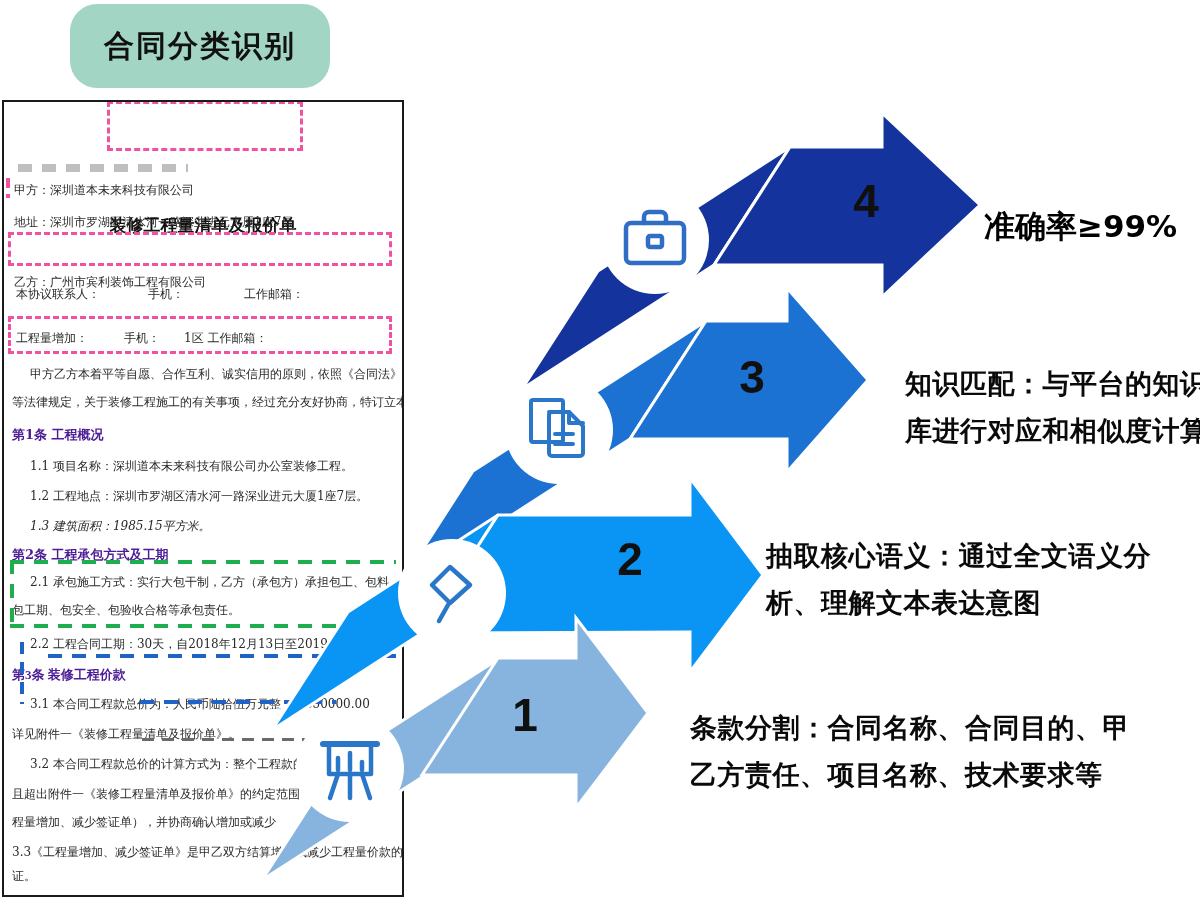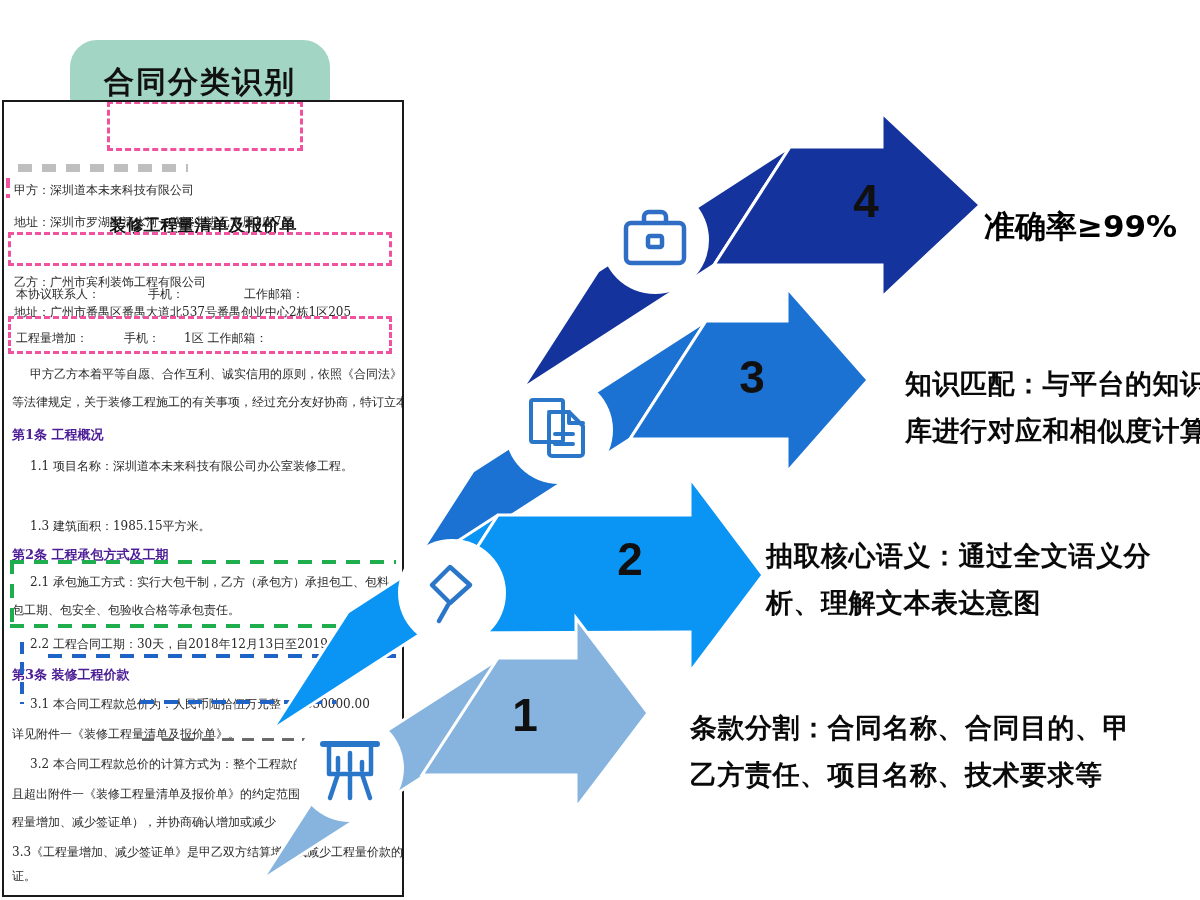--- a/index.html
+++ b/index.html
@@ -1,20 +1,20 @@
 <!DOCTYPE html>
 <html><head>
 <meta charset="utf-8">
 <style>
   html,body{margin:0;padding:0;background:#fff;}
   #stage{position:relative;width:1200px;height:900px;background:#fff;overflow:hidden;
          font-family:"DejaVu Sans","Liberation Sans",sans-serif;}
   
   .badge{position:absolute;left:70px;top:4px;width:260px;height:84px;background:#a2d5c4;
-         border-radius:27px;display:flex;align-items:center;justify-content:center;margin-top:36px;}
+         border-radius:27px;display:flex;align-items:center;justify-content:center;}
   .badge span{font-size:30px;font-weight:bold;color:#111;letter-spacing:2px;}
   
   .doc{position:absolute;left:2px;top:100px;width:398px;height:793px;background:#fff;
        border:2px solid #1a1a1a;overflow:hidden;z-index:1;
        font-family:"DejaVu Serif","Liberation Serif",serif;color:#2a2a2a;}
   .doc .t{position:absolute;font-size:12px;white-space:nowrap;}
   .doc .title{left:0;right:0;top:112px;text-align:center;font-size:17px;font-weight:bold;color:#111;}
   .doc .h{font-weight:bold;font-size:13px;color:#4c1d95;}
   .hl{position:absolute;box-sizing:border-box;}
   .dash-h{height:4px;}
@@ -41,32 +41,32 @@
   </div>
 
   <div class="doc">
     <div class="t title">装修工程量清单及报价单</div>
     <div class="redact" style="left:14px;top:62px;width:170px;"></div>
 
     <div class="t" style="left:10px;top:80px;">甲方：深圳道本未来科技有限公司</div>
     <div class="t" style="left:10px;top:112px;">地址：深圳市罗湖区清水河一路深业进元大厦1座7层</div>
     <div class="t" style="left:12px;top:140px;margin-top:44px;">本协议联系人：　　　　手机：　　　　　工作邮箱：</div>
     <div class="t" style="left:10px;top:172px;">乙方：广州市宾利装饰工程有限公司</div>
-    <div class="t" style="left:10px;top:202px;">地址：广州市番禺区番禺大道北537号番禺创业中心2栋1区205</div>
     <div class="t" style="left:12px;top:228px;">工程量增加：　　　手机：　　1区 工作邮箱：</div>
     <div class="t" style="left:26px;top:264px;">甲方乙方本着平等自愿、合作互利、诚实信用的原则，依照《合同法》《建筑法》</div>
     <div class="t" style="left:8px;top:292px;">等法律规定，关于装修工程施工的有关事项，经过充分友好协商，特订立本合同。</div>
     <div class="t h" style="left:8px;top:324px;">第1条 工程概况</div>
     <div class="t" style="left:26px;top:356px;">1.1 项目名称：深圳道本未来科技有限公司办公室装修工程。</div>
-    <div class="t" style="left:26px;top:416px;">1.3 建筑面积：1985.15平方米。</div>
+    <div class="t" style="left:26px;top:386px;">1.2 工程地点：深圳市罗湖区清水河一路深业进元大厦1座7层。</div>
+    <div class="t" style="left:26px;top:416px;font-style:italic;">1.3 建筑面积：1985.15平方米。</div>
     <div class="t h" style="left:8px;top:444px;">第2条 工程承包方式及工期</div>
     <div class="t" style="left:26px;top:472px;">2.1 承包施工方式：实行大包干制，乙方（承包方）承担包工、包料、包质量、</div>
     <div class="t" style="left:8px;top:500px;">包工期、包安全、包验收合格等承包责任。</div>
     <div class="t" style="left:26px;top:534px;">2.2 工程合同工期：30天，自2018年12月13日至2019年01月12日</div>
-    <div class="t h" style="left:8px;top:564px;">第3条 装修工程价款</div>
+    <div class="t h" style="left:8px;top:564px;font-family:Liberation Serif, serif;">第3条 装修工程价款</div>
     <div class="t" style="left:26px;top:594px;">3.1 本合同工程款总价为：人民币陆拾伍万元整（￥650000.00</div>
     <div class="t" style="left:8px;top:624px;">详见附件一《装修工程量清单及报价单》。</div>
     <div class="t" style="left:26px;top:654px;">3.2 本合同工程款总价的计算方式为：整个工程款的包干</div>
     <div class="t" style="left:8px;top:684px;">且超出附件一《装修工程量清单及报价单》的约定范围</div>
     <div class="t" style="left:8px;top:712px;">程量增加、减少签证单），并协商确认增加或减少</div>
     <div class="t" style="left:8px;top:742px;">3.3《工程量增加、减少签证单》是甲乙双方结算增加或减少工程量价款的有效凭</div>
     <div class="t" style="left:8px;top:766px;">证。</div>
 
     <div class="hl pink-box" style="left:103px;top:-1px;width:196px;height:50px;"></div>
     <div class="hl dash-v" style="left:2px;top:76px;height:20px;background:repeating-linear-gradient(180deg,#f0529f 0 10px,transparent 10px 16px);"></div>

